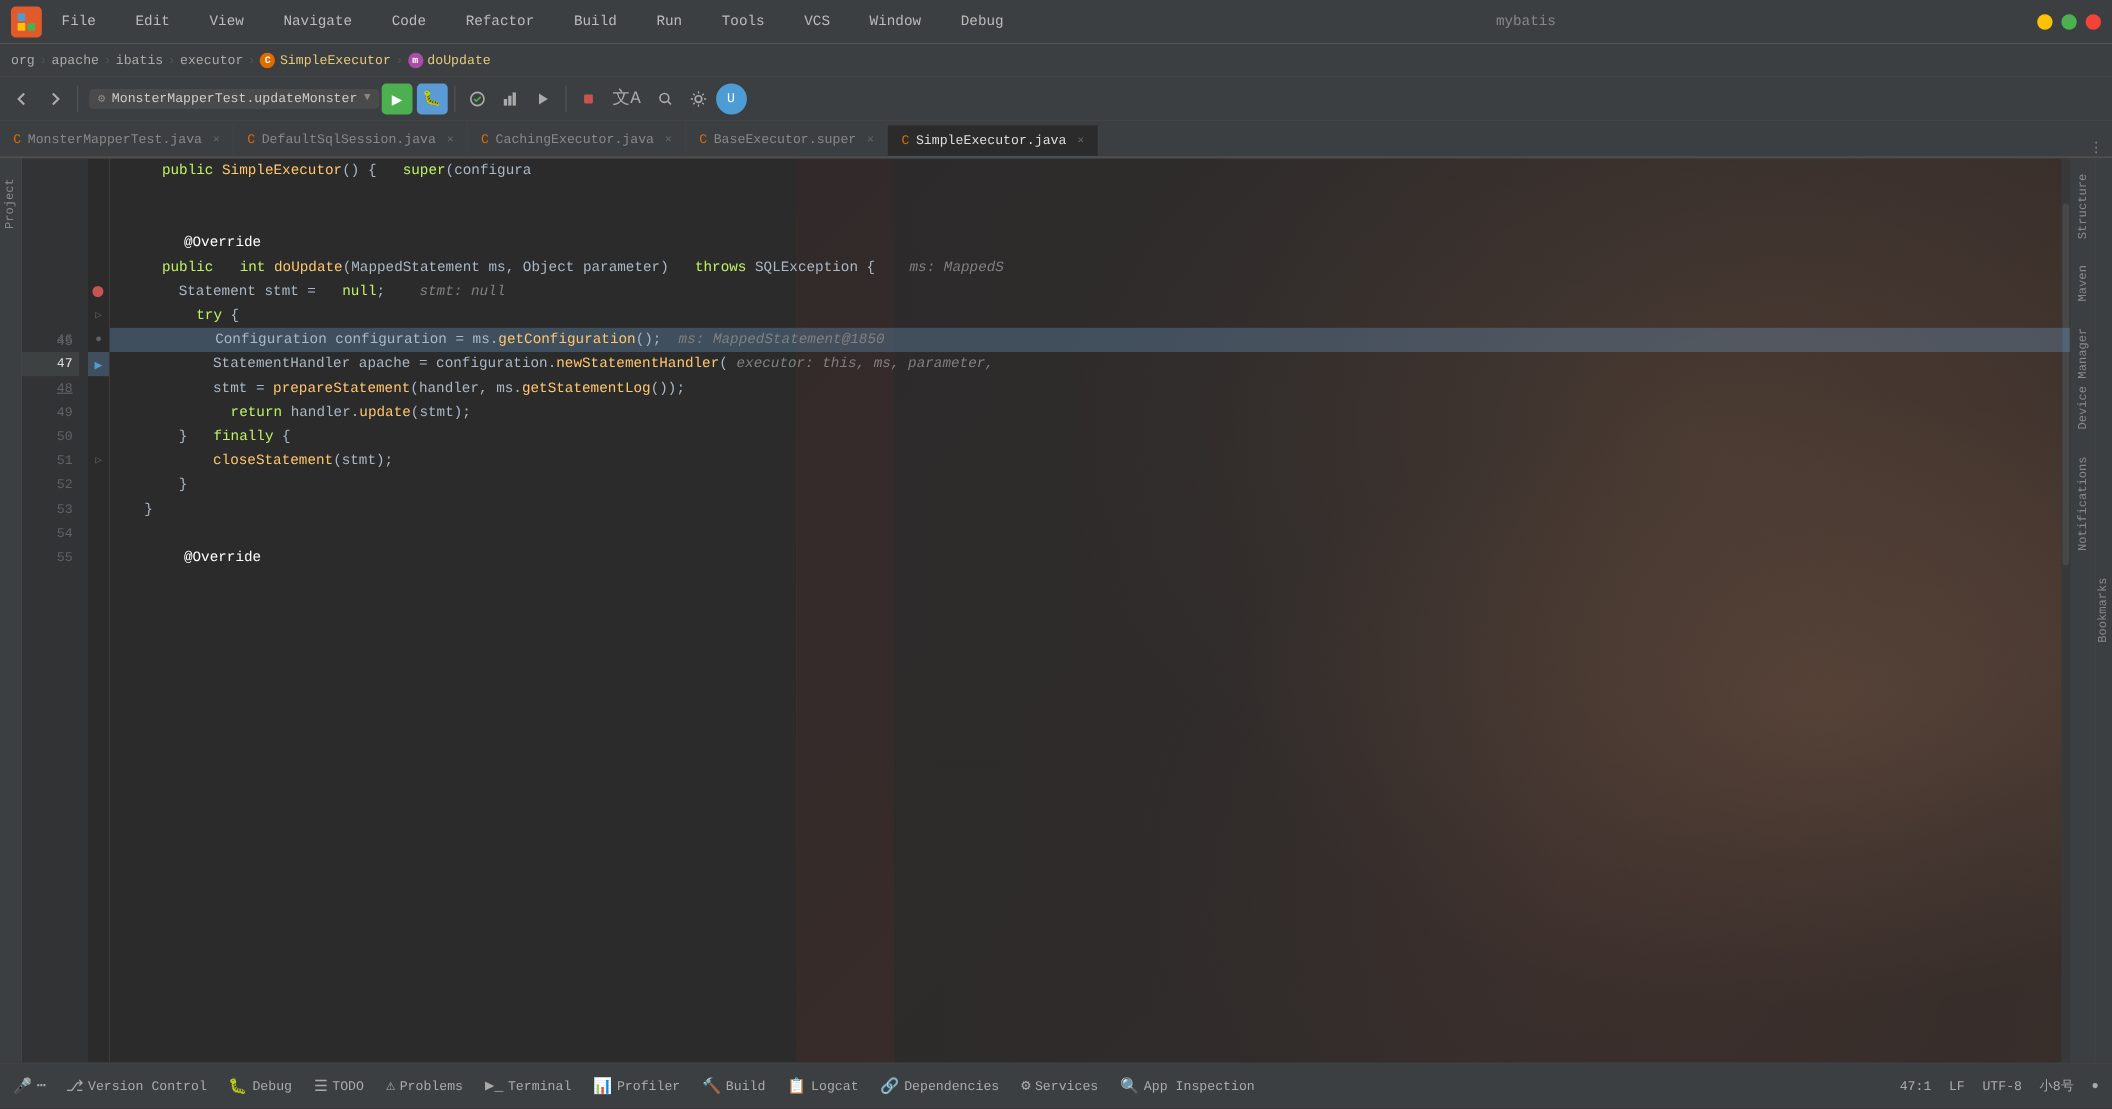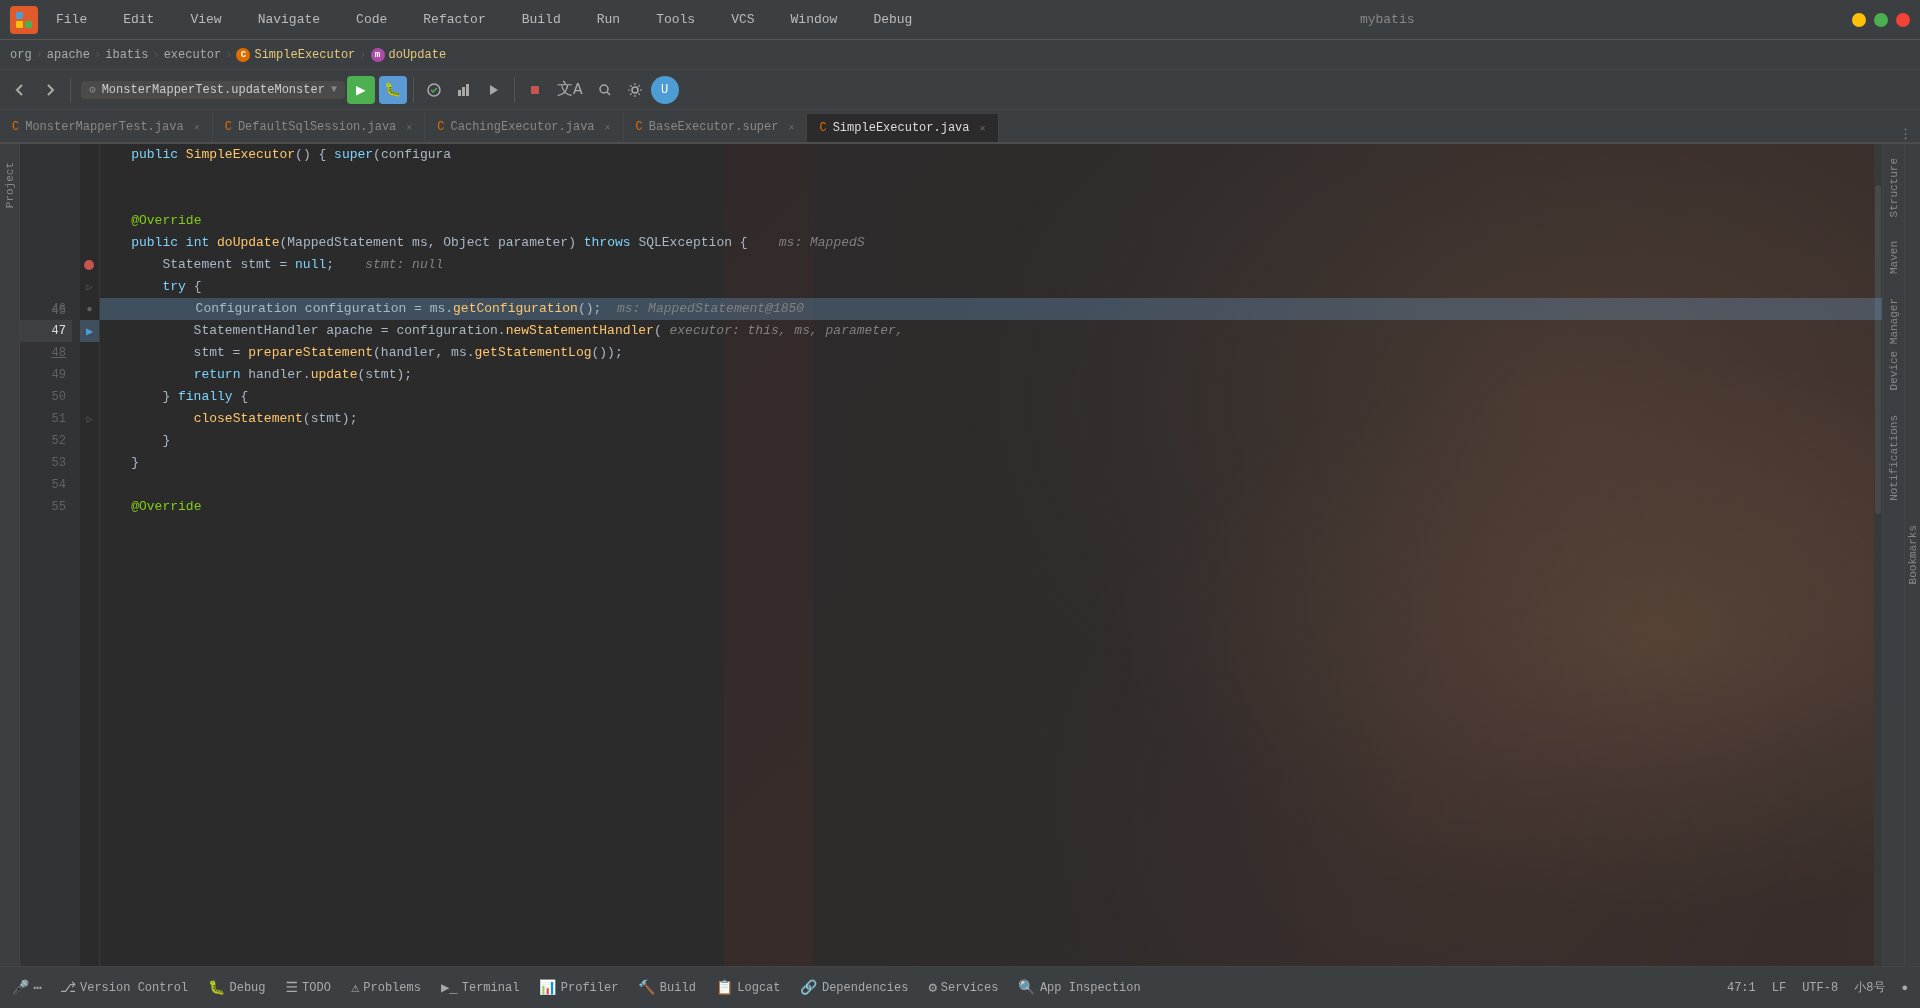--- a/index.html
+++ b/index.html
@@ -246,22 +246,22 @@
       align-items: center;
       white-space: pre;
       font-size: 13px;
       line-height: 22px;
     }
     .code-line.highlighted {
       background: rgba(113, 162, 209, 0.3);
     }
 
     
-    .kw { color: #7dd3fc; }
-    .ann { color: #84cc16; }
+    .kw { color: #bef264; margin-left: 16px; }
+    .ann { color: #ffffff; margin-left: 36px; }
     .cmt { color: #808080; font-style: italic; }
 
     
     .status-bar {
       height: 42px;
       background: #3c3f41;
       border-top: 1px solid #444;
       display: flex;
       align-items: center;
       padding: 0 4px;

